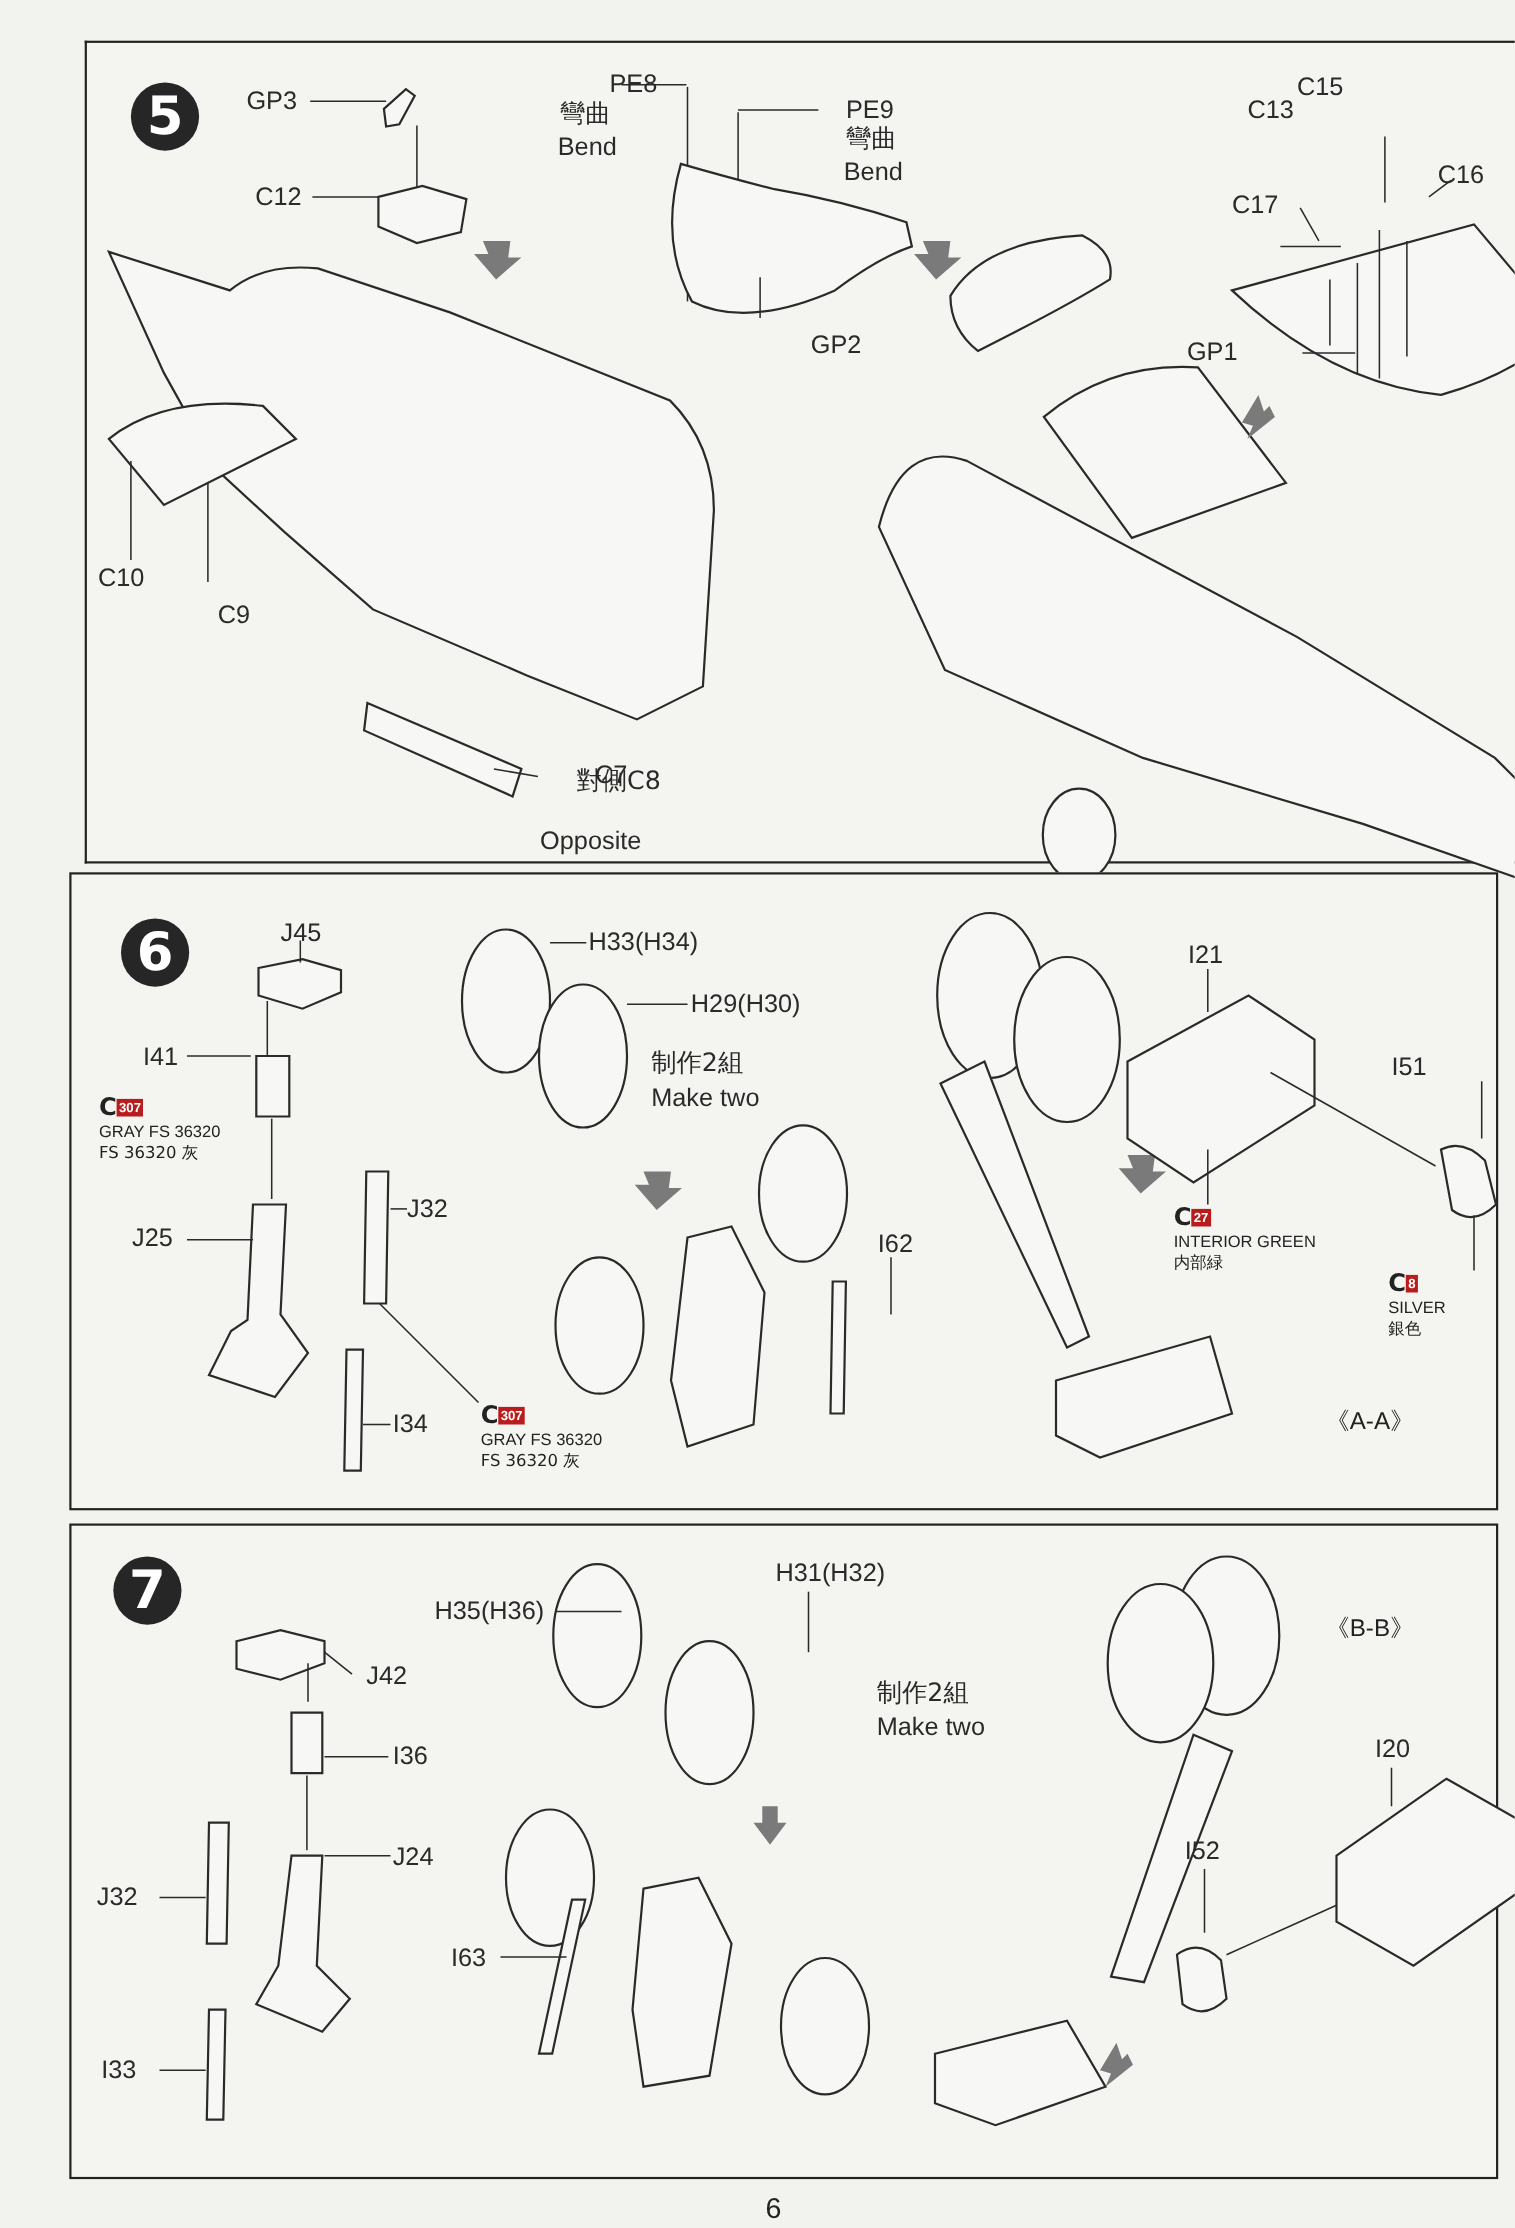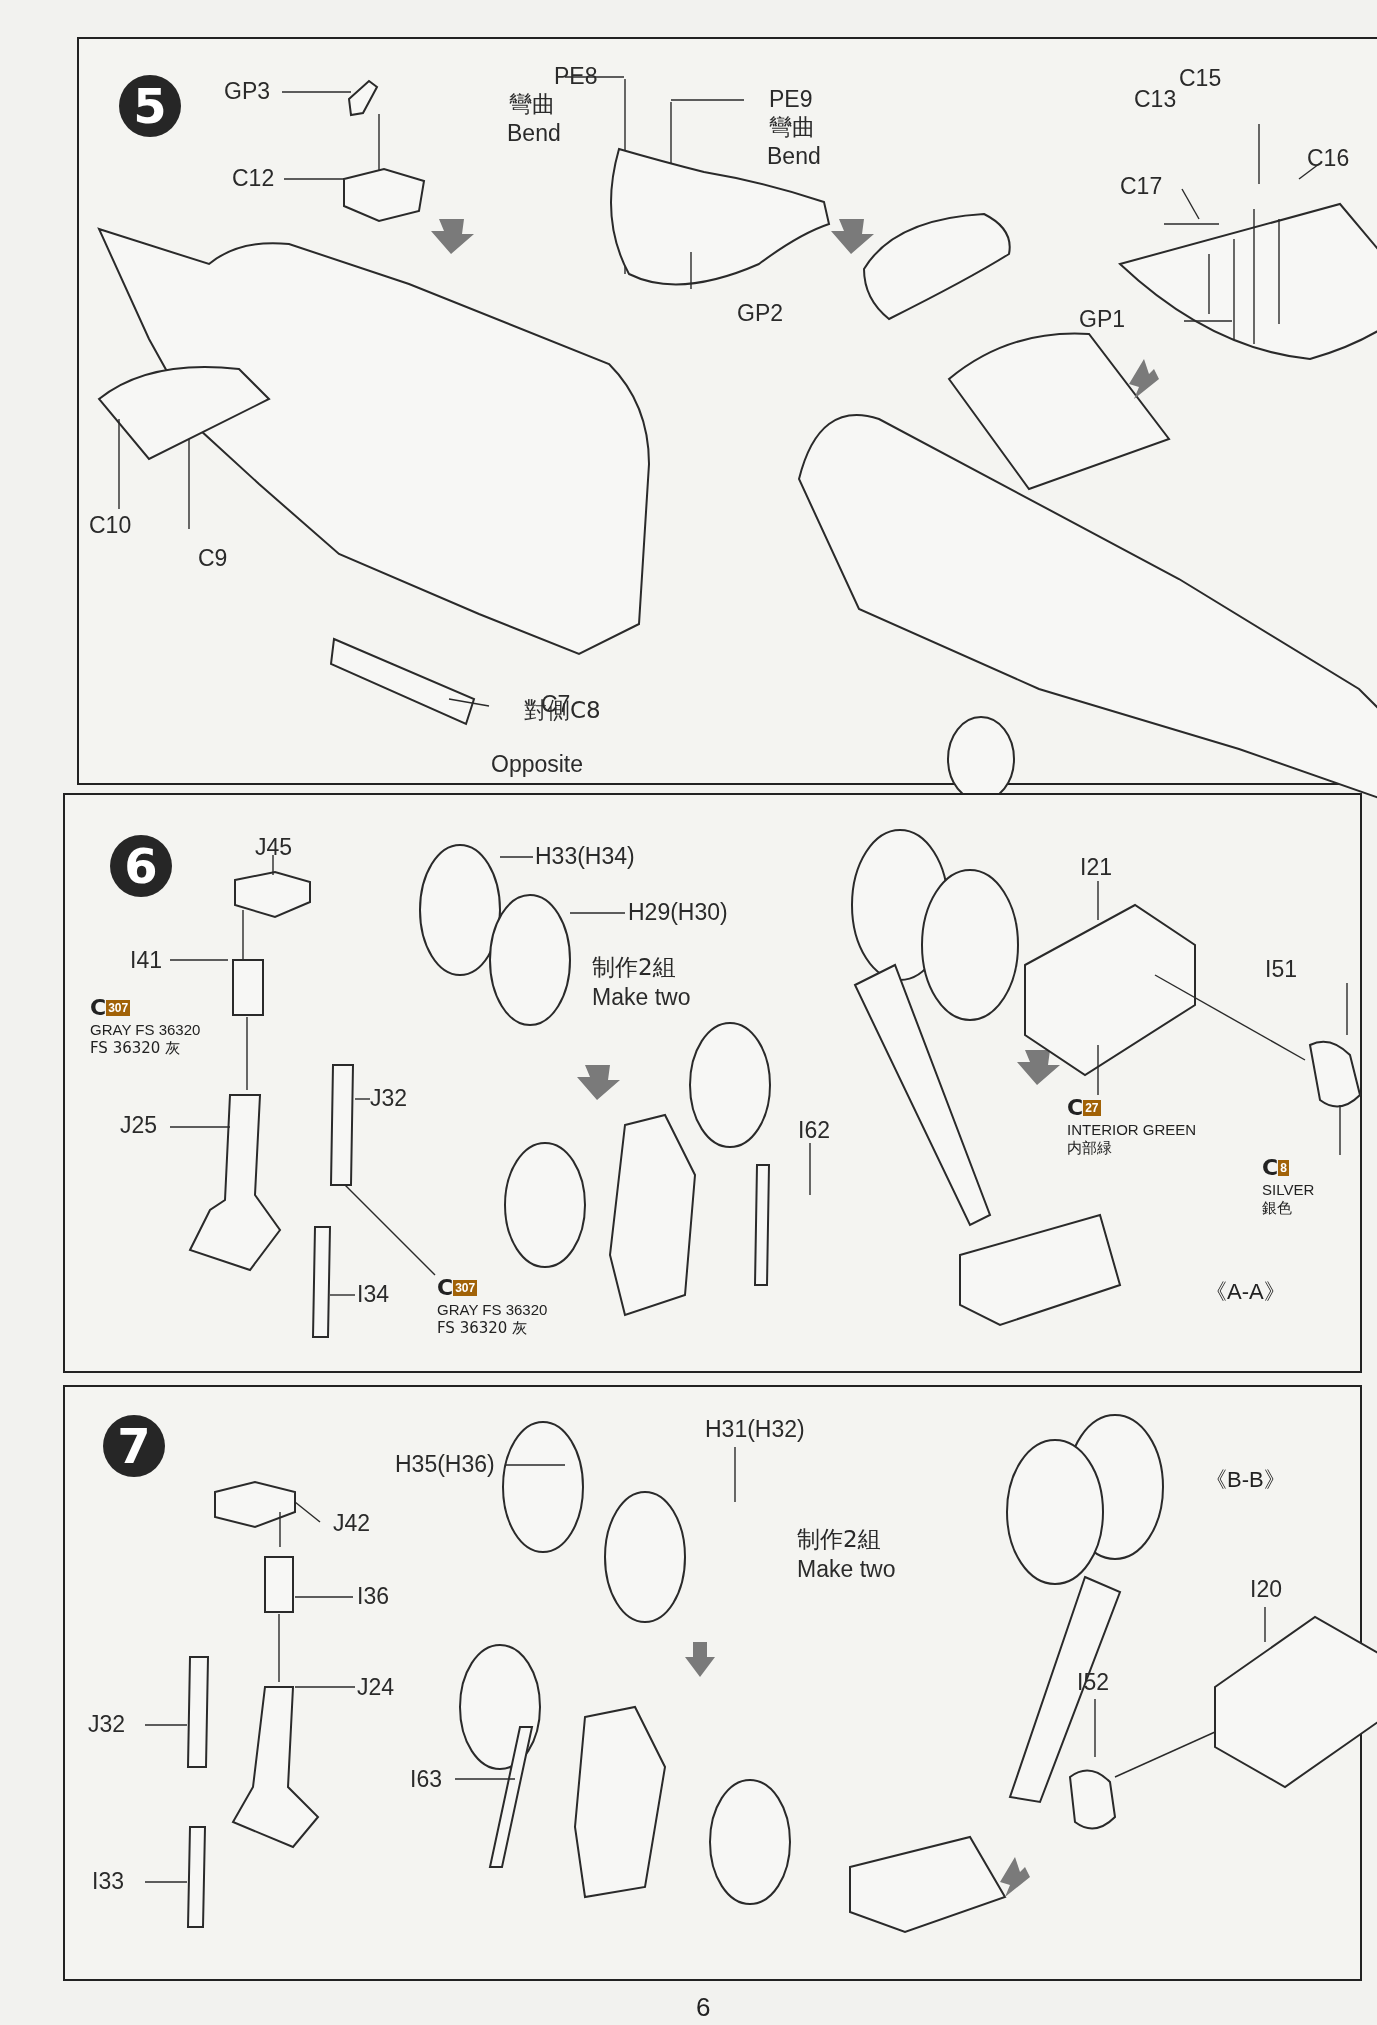--- a/index.html
+++ b/index.html
@@ -16,21 +16,21 @@
   .step-badge {
     position: absolute; width: 62px; height: 62px; border-radius: 50%;
     background: #262626; color: #fff; font-weight: bold; font-size: 48px;
     display: flex; align-items: center; justify-content: center;
     font-family: "DejaVu Sans", sans-serif;
   }
   .lbl { position: absolute; font-size: 23px; line-height: 1.1; white-space: nowrap; color: #2a2a2a; }
   .cjk { font-family: "DejaVu Sans", sans-serif; }
   .color-code { position: absolute; font-size: 15px; line-height: 1.2; }
   .color-code .c { font-weight: bold; font-size: 22px; font-family: "DejaVu Sans", sans-serif; }
-  .color-code .num { display: inline-block; background: #a16207; color: #fff; font-size: 12px; font-weight: bold; padding: 1px 2px; vertical-align: 3px; }
+  .color-code .num { display: inline-block; background: #b91c1c; color: #fff; font-size: 12px; font-weight: bold; padding: 1px 2px; vertical-align: 3px; }
   .section-tag { position: absolute; font-size: 22px; }
   .page-number { position: absolute; left: 696px; top: 1992px; font-size: 26px; }
   svg.art { position: absolute; left: 0; top: 0; overflow: visible; }
   svg.art * { fill: none; stroke: #2a2a2a; stroke-width: 2; }
   svg.art .thin { stroke-width: 1.4; }
   svg.art .fillw { fill: #f7f7f5; }
   svg.art .arrow-gray { fill: #7a7a7a; stroke: none; }
 </style>
 </head>
 <body>

